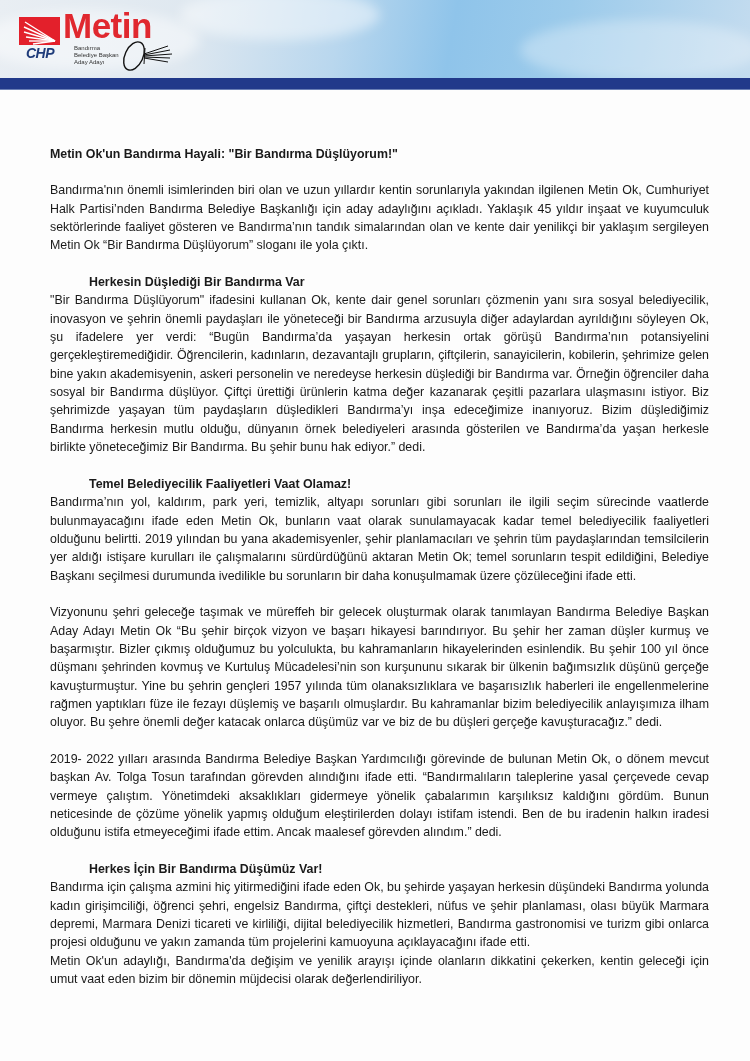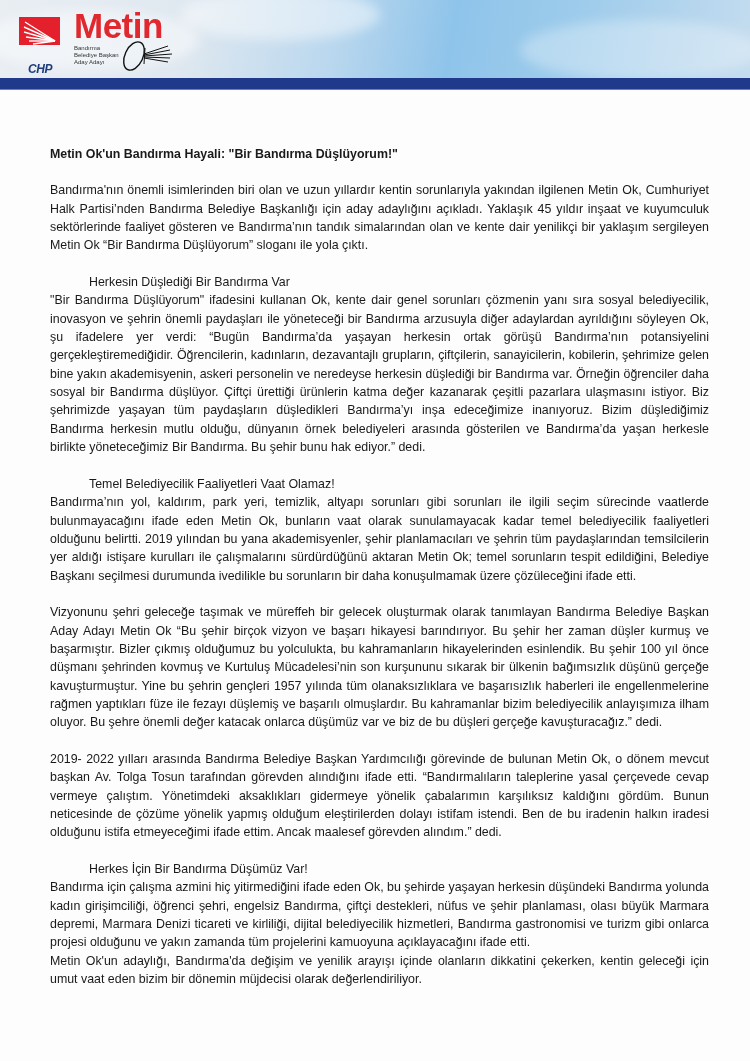--- a/index.html
+++ b/index.html
@@ -10,28 +10,28 @@
   .banner {
     position: absolute; left: 0; top: 0; width: 750px; height: 78px;
     background: linear-gradient(100deg, #e9eef3 0%, #dfe8f0 25%, #b9d7ee 45%, #8fc4ea 60%, #9ccbeb 75%, #c4dcef 100%);
     overflow: hidden;
   }
   .cloud { position: absolute; border-radius: 50%; background: rgba(255,255,255,0.45); filter: blur(6px); }
   .blue-bar { position: absolute; left: 0; top: 78px; width: 750px; height: 11px; background: #21398a; border-bottom: 1px solid #6a7fb5; }
   .chp-logo { position: absolute; left: 19px; top: 17px; width: 42px; height: 46px; }
   .chp-flag { width: 41px; height: 28px; background: #e3202b; position: relative; overflow: hidden; }
   .chp-flag svg { position: absolute; left: 0; top: 0; }
-  .chp-text { font-weight: bold; font-style: italic; color: #1f3c7a; font-size: 12px; letter-spacing: -0.5px; margin-top: 17px; text-align: center; font-family: "Liberation Sans", sans-serif; }
-  .metin-word { position: absolute; left: 74px; top: 8px; font-size: 35px; font-weight: bold; color: #e0282f; letter-spacing: -0.5px; line-height: 1; font-family: "Liberation Sans", sans-serif; }
+  .chp-text { font-weight: bold; font-style: italic; color: #1f3c7a; font-size: 14px; letter-spacing: -0.5px; margin-top: 0; text-align: center; font-family: "Liberation Sans", sans-serif; }
+  .metin-word { position: absolute; left: 63px; top: 8px; font-size: 35px; font-weight: bold; color: #e0282f; letter-spacing: -0.5px; line-height: 1; font-family: "Liberation Sans", sans-serif; }
   .subtitle { position: absolute; left: 74px; top: 45px; font-size: 6px; line-height: 7px; color: #333; font-family: "Liberation Sans", sans-serif; }
   .signature { position: absolute; left: 118px; top: 36px; }
   .content { position: absolute; left: 50px; top: 145px; width: 659px; font-size: 12.4px; line-height: 18.35px; }
   .content p { margin: 0; text-align: justify; }
   .title { font-weight: bold; margin-bottom: 18px !important; }
-  .heading { font-weight: normal; padding-left: 39px; }
+  .heading { font-weight: bold; padding-left: 39px; }
   .gap { height: 18.35px; }
 </style>
 </head>
 <body>
 
 <div class="banner">
   <div class="cloud" style="left:-20px;top:10px;width:220px;height:60px;"></div>
   <div class="cloud" style="left:180px;top:-10px;width:200px;height:50px;"></div>
   <div class="cloud" style="left:520px;top:20px;width:240px;height:60px;background:rgba(255,255,255,0.3);"></div>
 

